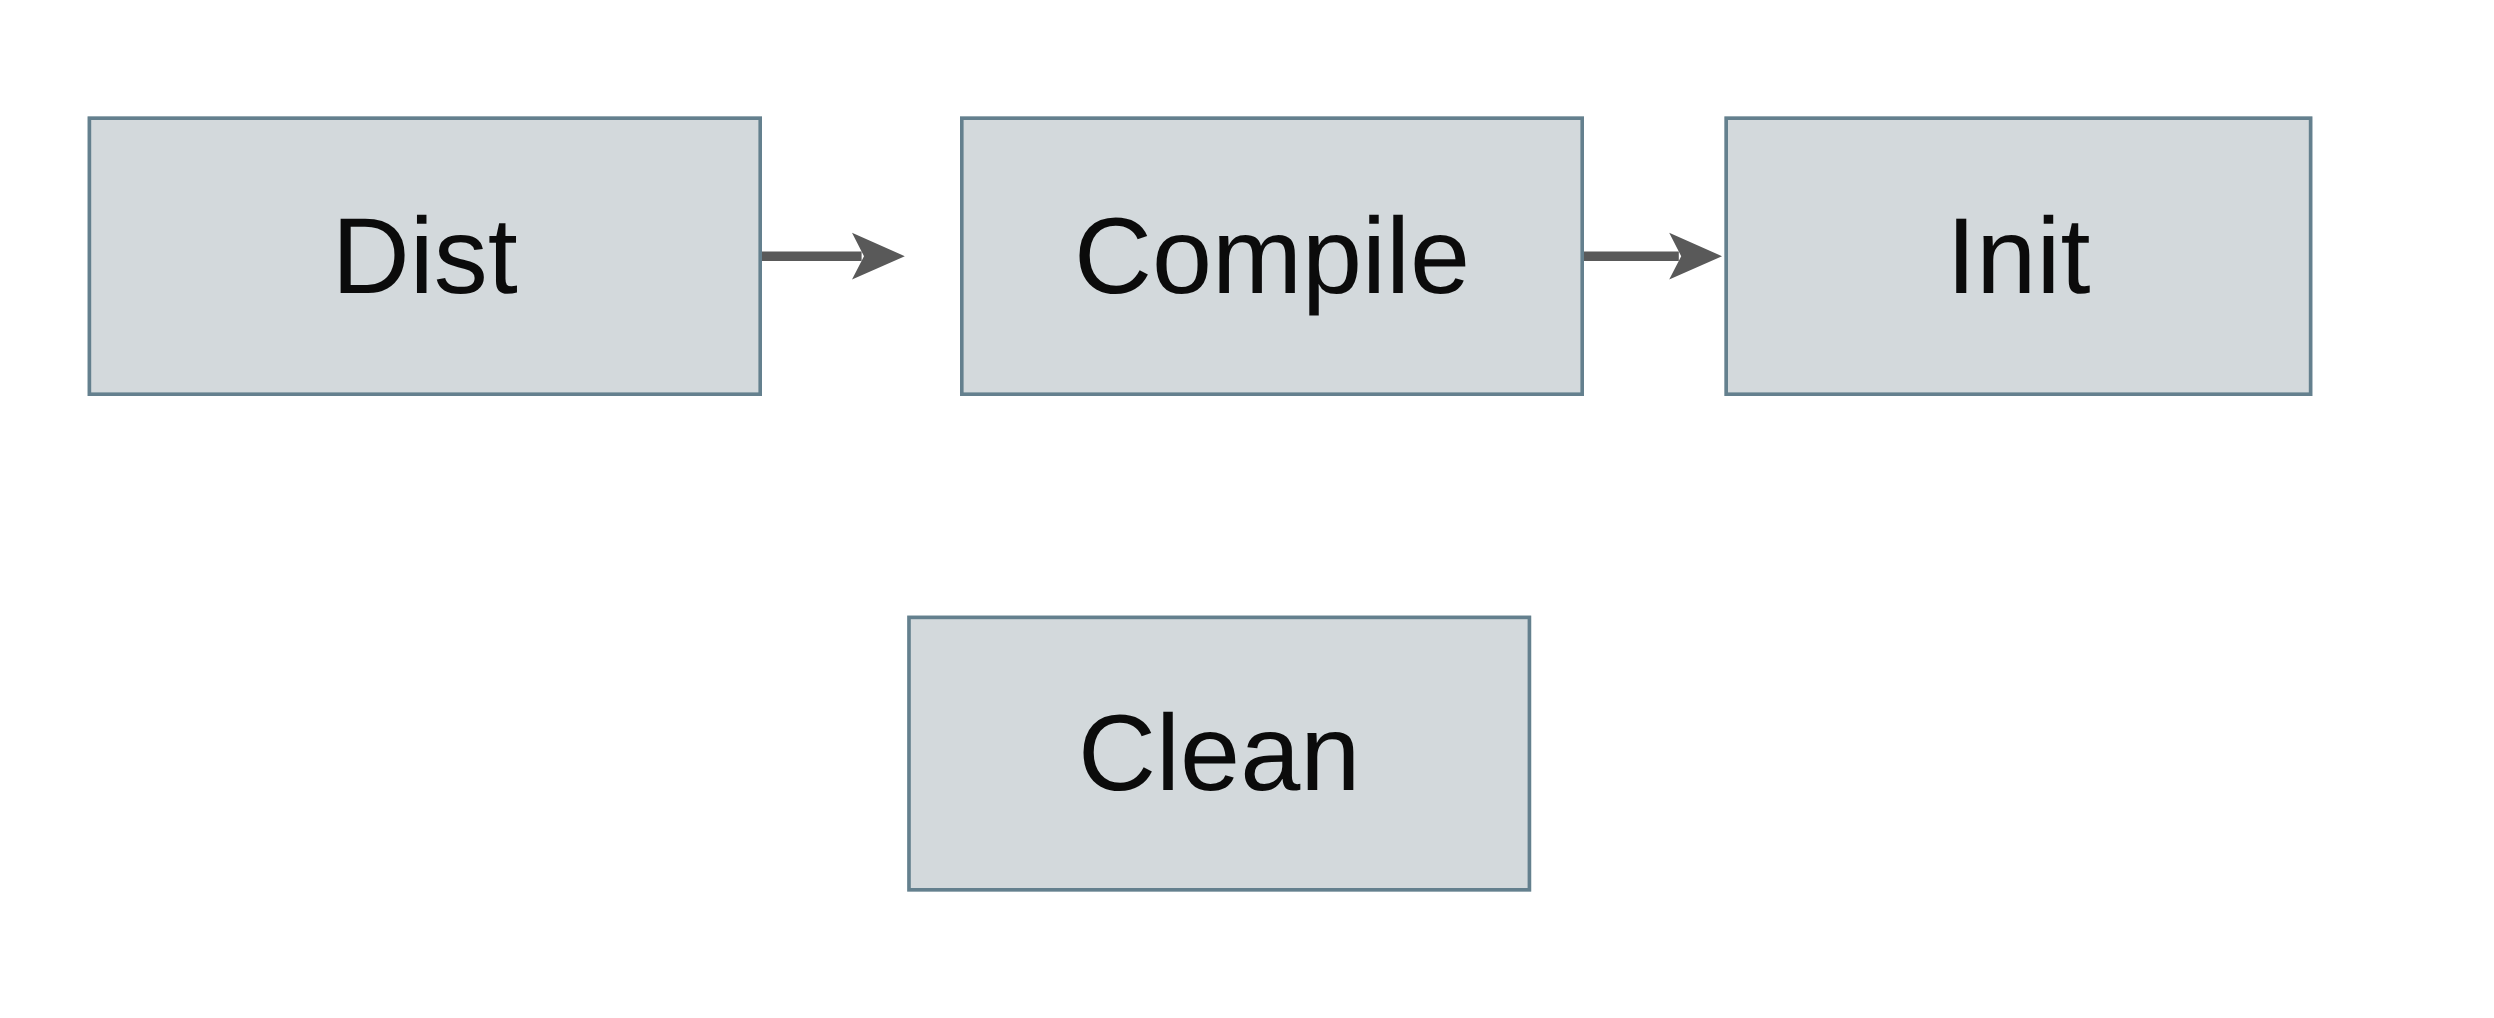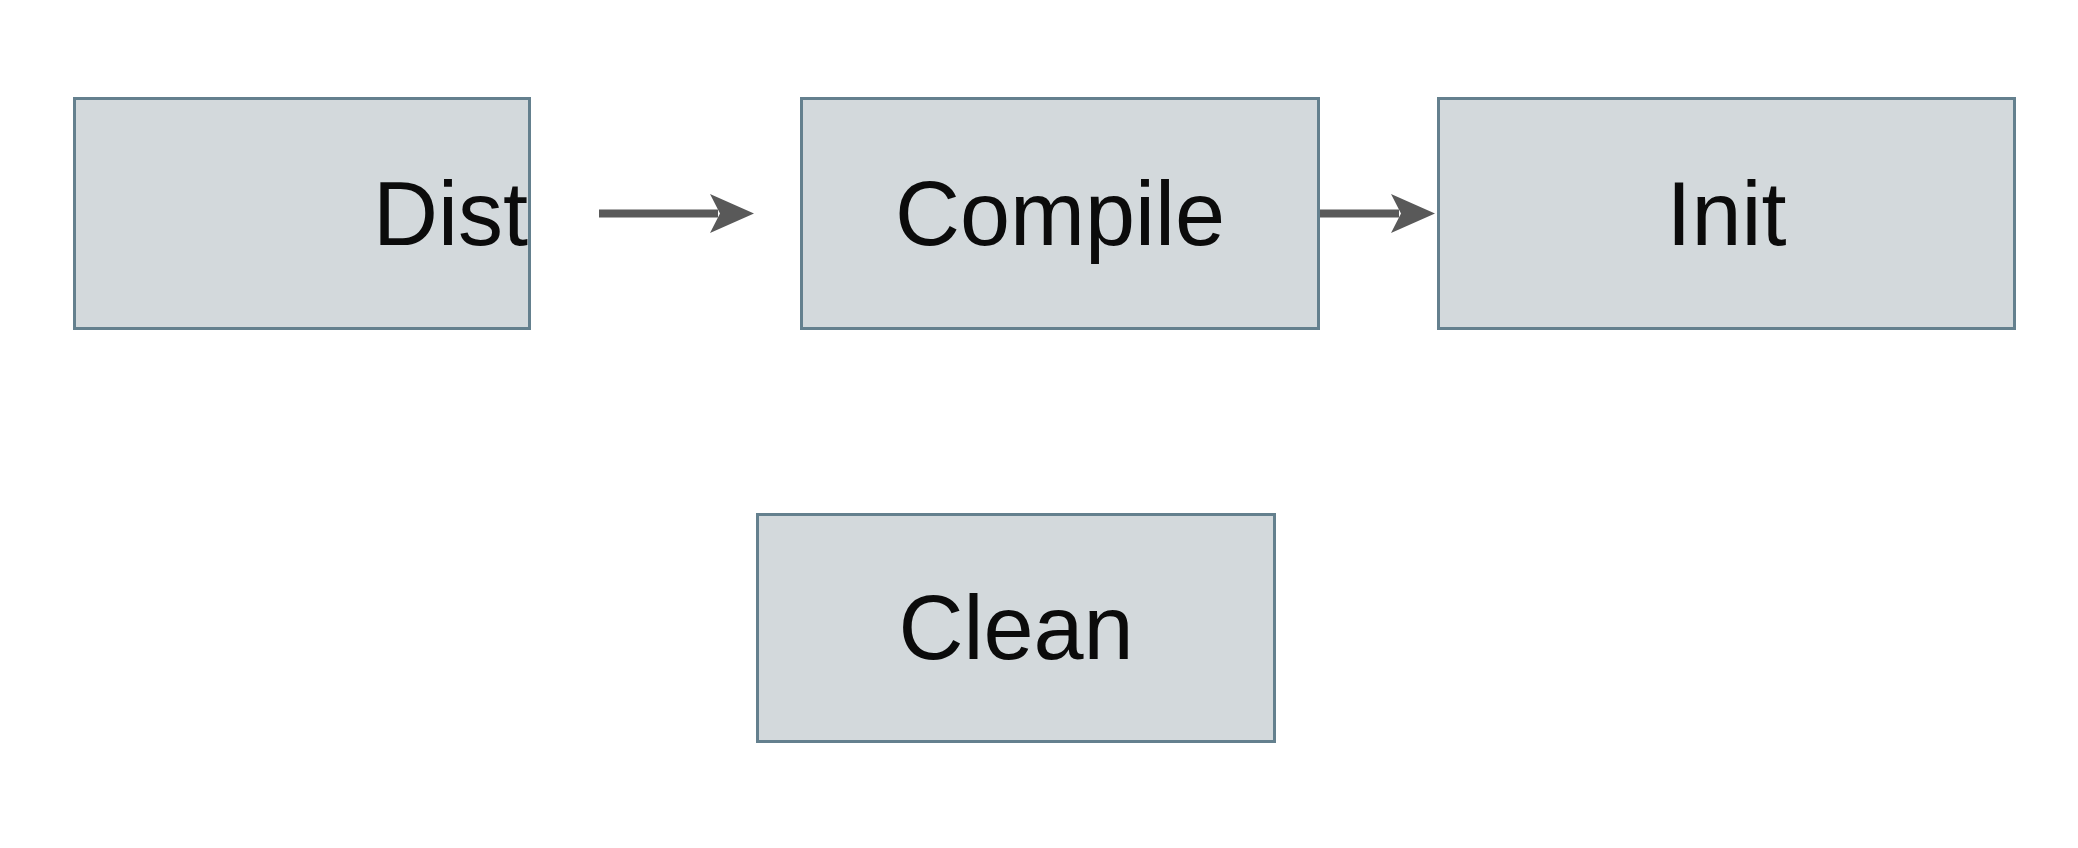--- a/index.html
+++ b/index.html
@@ -25,23 +25,23 @@
     justify-content: center;
   }
   .node-label {
     font-size: 90px;
     font-weight: 400;
     color: #0b0b0b;
     line-height: 1;
     white-space: nowrap;
     user-select: none;
   }
-  .node-dist    { left: 73px;   top: 97px;  width: 458px; height: 233px; justify-content: flex-end; }
+  .node-dist    { left: 73px;   top: 97px;  width: 562px; height: 233px; }
   .node-compile { left: 756px;  top: 97px;  width: 520px; height: 233px; margin-left: 44px; }
-  .node-init    { left: 1437px; top: 97px;  width: 579px; height: 233px; }
+  .node-init    { left: 1437px; top: 97px;  width: 490px; height: 233px; }
   .node-clean   { left: 756px;  top: 513px; width: 520px; height: 230px; text-align: right; }
   .edges-layer {
     position: absolute;
     left: 0; top: 0;
     width: 2078px;
     height: 848px;
     pointer-events: none;
   }
   .edge-line { stroke: #595959; stroke-width: 8; }
   .edge-head { fill: #595959; }

